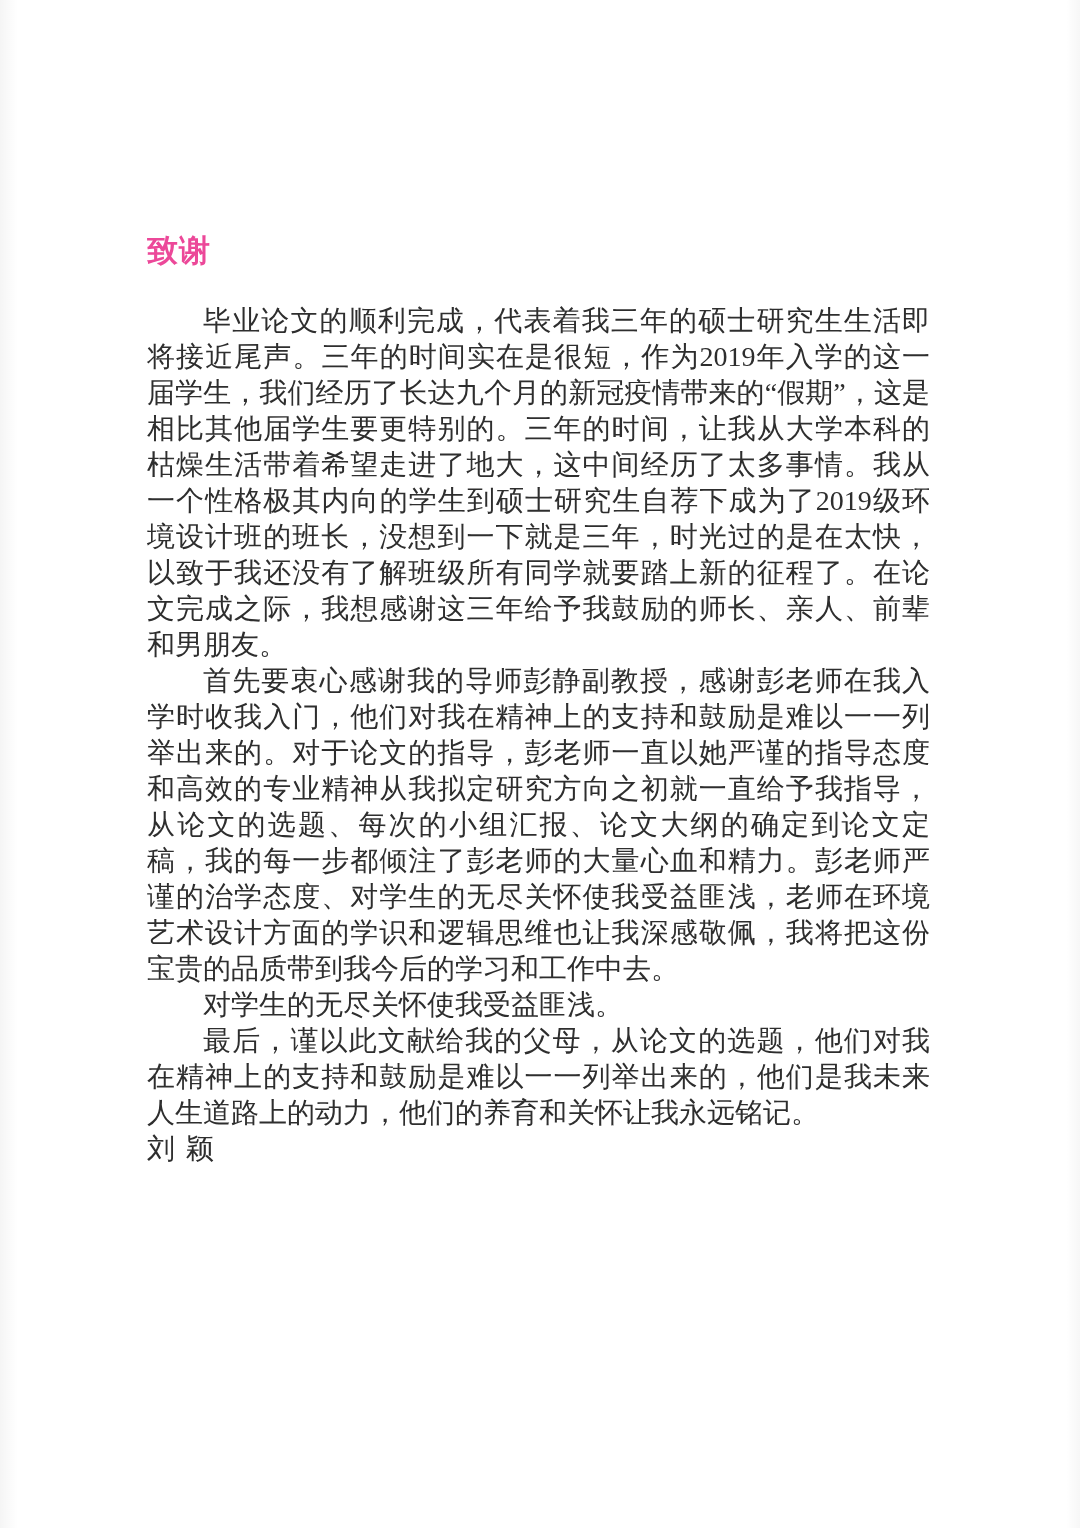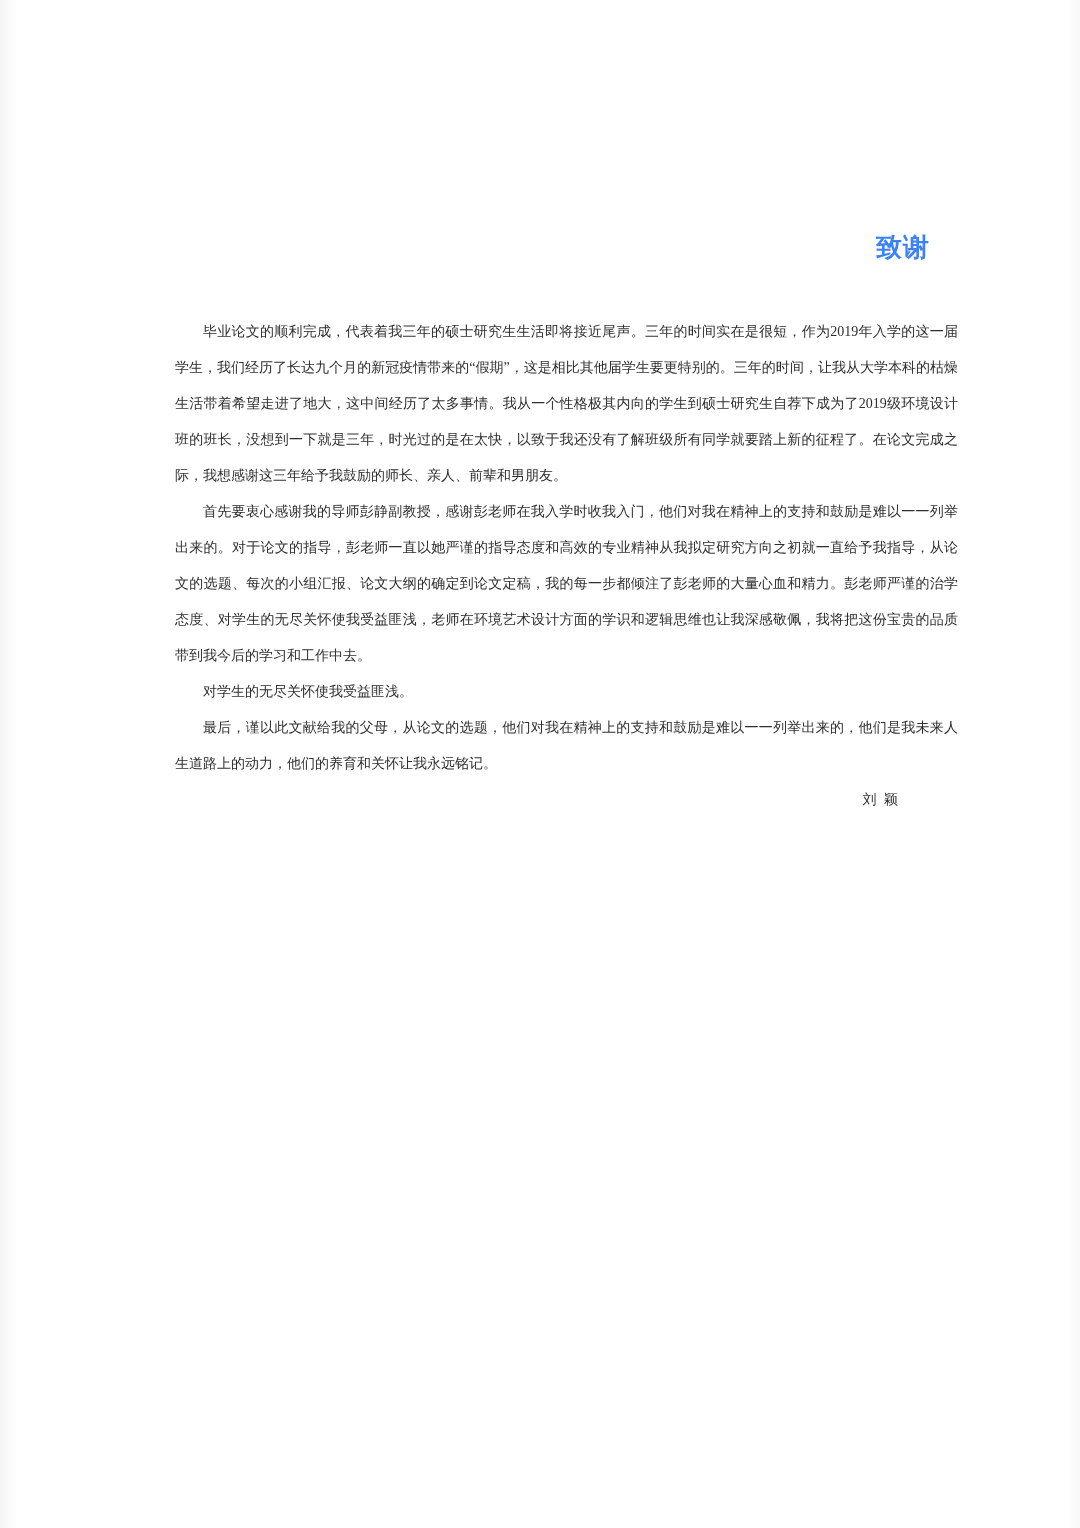--- a/index.html
+++ b/index.html
@@ -26,44 +26,42 @@
       linear-gradient(to right, rgba(0,0,0,0.04), rgba(0,0,0,0) 18px),
       linear-gradient(to left, rgba(0,0,0,0.03), rgba(0,0,0,0) 14px);
   }
   .doc-title {
     position: absolute;
     top: 205px;
     left: 147px;
     width: 783px;
     height: 50px;
     line-height: 50px;
-    text-align: right;
+    text-align: left;
     font-family: "Liberation Sans", "DejaVu Sans", sans-serif;
     font-weight: bold;
-    font-size: 26px;
-    color: #3b82f6;
+    font-size: 31px;
+    color: #ec4899;
     letter-spacing: 1px;
   }
   .doc-body {
     position: absolute;
-    top: 314px;
+    top: 303px;
     left: 147px;
     width: 783px;
-    font-size: 14px;
+    font-size: 28px;
     line-height: 36px;
     text-align: justify;
-    margin-left: 28px;
   }
   .doc-body p {
     margin: 0;
     padding: 0;
     text-indent: 2em;
   }
   .signature {
-    text-align: right;
   }
   .signature .sig-name {
     display: block;
     padding-right: 58px;
     letter-spacing: 2px;
   }
   .signature .sig-date {
     display: block;
     padding-right: 0;
   }

